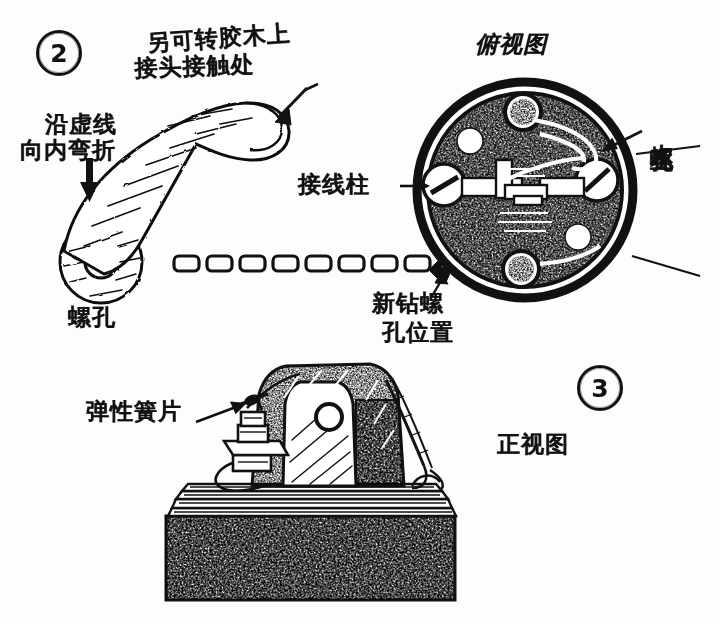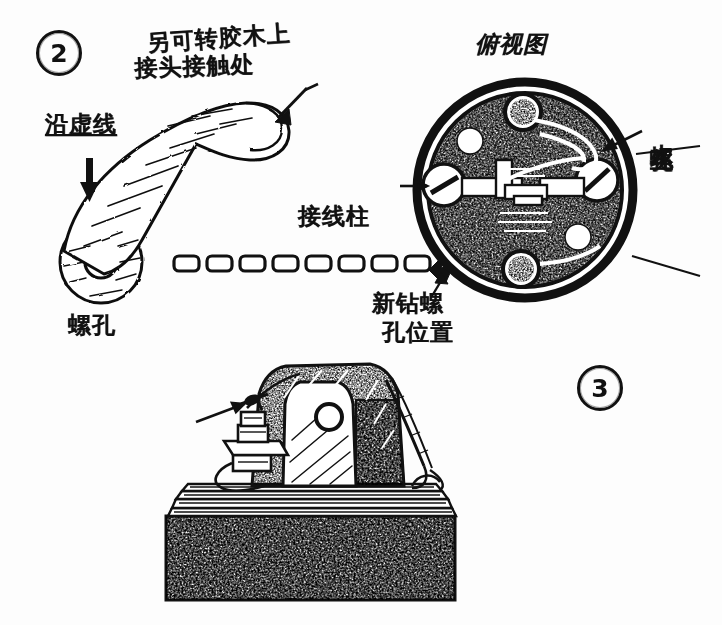--- a/index.html
+++ b/index.html
@@ -333,28 +333,31 @@
     <span>2</span>
   </div>
 
   <div class="step-circle" style="left:577px; top:365px;">
     <span>3</span>
   </div>
 
   <div class="label lbl-lg" style="left:146px; top:31px; transform:rotate(-4deg);">另可转胶木上</div>
   <div class="label lbl-lg" style="left:134px; top:56px; transform:rotate(-2deg);">接头接触处</div>
 
-  <div class="label lbl-lg" style="left:45px; top:112px;text-decoration:underline;">沿虚线</div>
-
-  <div class="label lbl-lg" style="left:68px; top:305px;margin-top:8px;">螺孔</div>
+  <div class="label lbl-lg" style="left:45px; top:112px;">沿虚线</div>
+  <div class="label lbl-lg" style="left:20px; top:138px;">向内弯折</div>
+
+  <div class="label lbl-lg" style="left:68px; top:305px;">螺孔</div>
 
   <div class="label lbl-lg" style="left:475px; top:32px;font-style:italic;">俯视图</div>
 
-  <div class="label lbl-lg" style="left:298px; top:172px;margin-top:32px;">接线柱</div>
+  <div class="label lbl-lg" style="left:298px; top:172px;">接线柱</div>
 
   <div class="label lbl-lg vert" style="left:650px; top:125px;">木螺丝孔</div>
 
   <div class="label lbl-lg" style="left:372px; top:291px;">新钻螺</div>
   <div class="label lbl-lg" style="left:382px; top:320px;">孔位置</div>
 
-
+  <div class="label lbl-lg" style="left:86px; top:399px;">弹性簧片</div>
+
+  <div class="label lbl-lg" style="left:497px; top:432px;">正视图</div>
 
 </div>
 
 </body></html>

